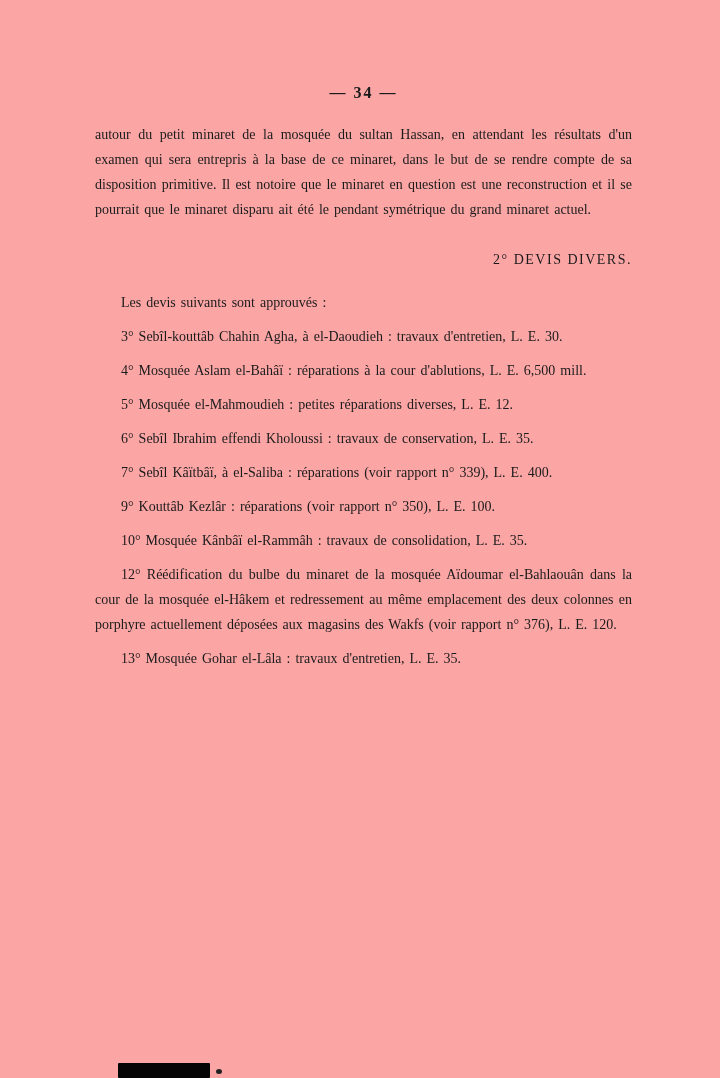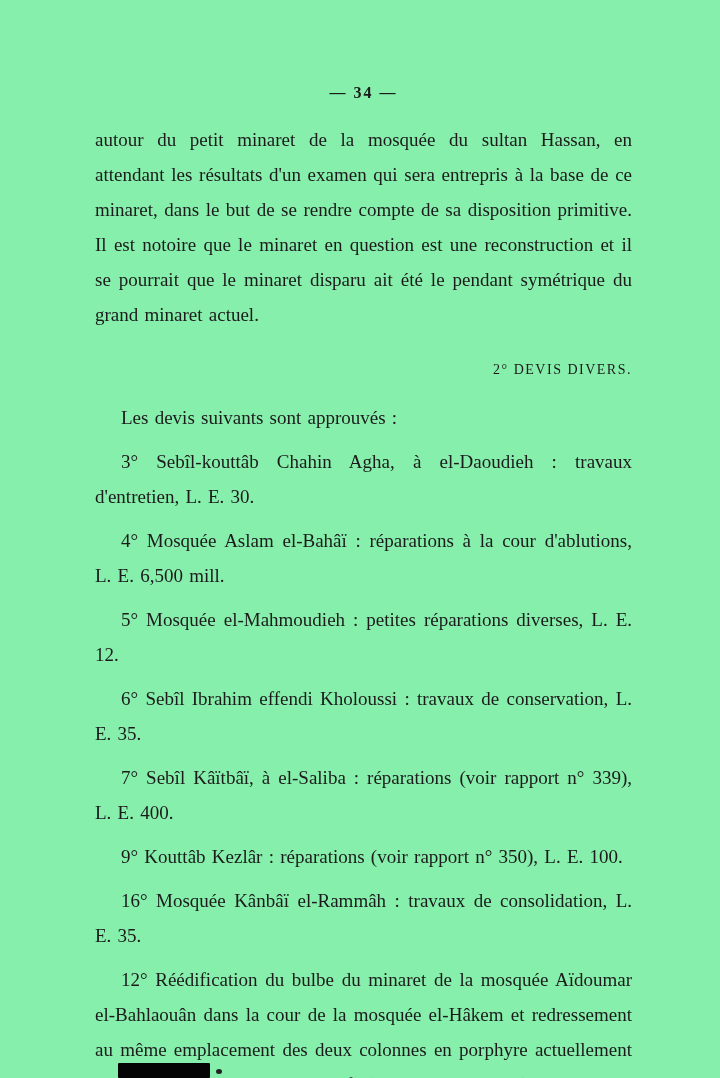--- a/index.html
+++ b/index.html
@@ -13,34 +13,34 @@
     font-family: "Liberation Serif", "DejaVu Serif", serif;
     color: #1b1b1b;
   }
   .page {
     position: relative;
     width: 720px;
     height: 1078px;
     box-sizing: border-box;
     padding: 84px 88px 0 95px;
     overflow: hidden;
-    background: #86efac;
+    background: #fca5a5;
   }
   .page-number {
     text-align: center;
     font-size: 16px;
     letter-spacing: 2px;
     margin-bottom: 20px;
     font-weight: bold;
   }
   p.para {
     margin: 0 0 9px 0;
     text-align: justify;
-    font-size: 19px;
-    line-height: 35px;
+    font-size: 14px;
+    line-height: 25px;
     word-spacing: 1.5px;
   }
   p.indent {
     text-indent: 26px;
     margin-top: 7px;
   }
   .section-heading {
     text-align: right;
     font-size: 14px;
     font-weight: normal;
@@ -78,20 +78,20 @@
   <h2 class="section-heading">2° DEVIS DIVERS.</h2>
 
   <p class="para indent">Les devis suivants sont approuvés :</p>
 
   <p class="para indent">3° Sebîl-kouttâb Chahin Agha, à el-Daoudieh : travaux d'entretien, L. E. 30.</p>
   <p class="para indent">4° Mosquée Aslam el-Bahâï : réparations à la cour d'ablutions, L. E. 6,500 mill.</p>
   <p class="para indent">5° Mosquée el-Mahmoudieh : petites réparations diverses, L. E. 12.</p>
   <p class="para indent">6° Sebîl Ibrahim effendi Kholoussi : travaux de conservation, L. E. 35.</p>
   <p class="para indent">7° Sebîl Kâïtbâï, à el-Saliba : réparations (voir rapport n° 339), L. E. 400.</p>
   <p class="para indent">9° Kouttâb Kezlâr : réparations (voir rapport n° 350), L. E. 100.</p>
-  <p class="para indent">16° Mosquée Kânbâï el-Rammâh : travaux de consolidation, L. E. 35.</p>
+  <p class="para indent">10° Mosquée Kânbâï el-Rammâh : travaux de consolidation, L. E. 35.</p>
   <p class="para indent">12° Réédification du bulbe du minaret de la mosquée Aïdoumar el-Bahlaouân dans la cour de la mosquée el-Hâkem et redressement au même emplacement des deux colonnes en porphyre actuellement déposées aux magasins des Wakfs (voir rapport n° 376), L. E. 120.</p>
   <p class="para indent">13° Mosquée Gohar el-Lâla : travaux d'entretien, L. E. 35.</p>
 
   <div class="scan-mark"></div>
   <div class="scan-speck"></div>
 
 </div>
 
 </body></html>

